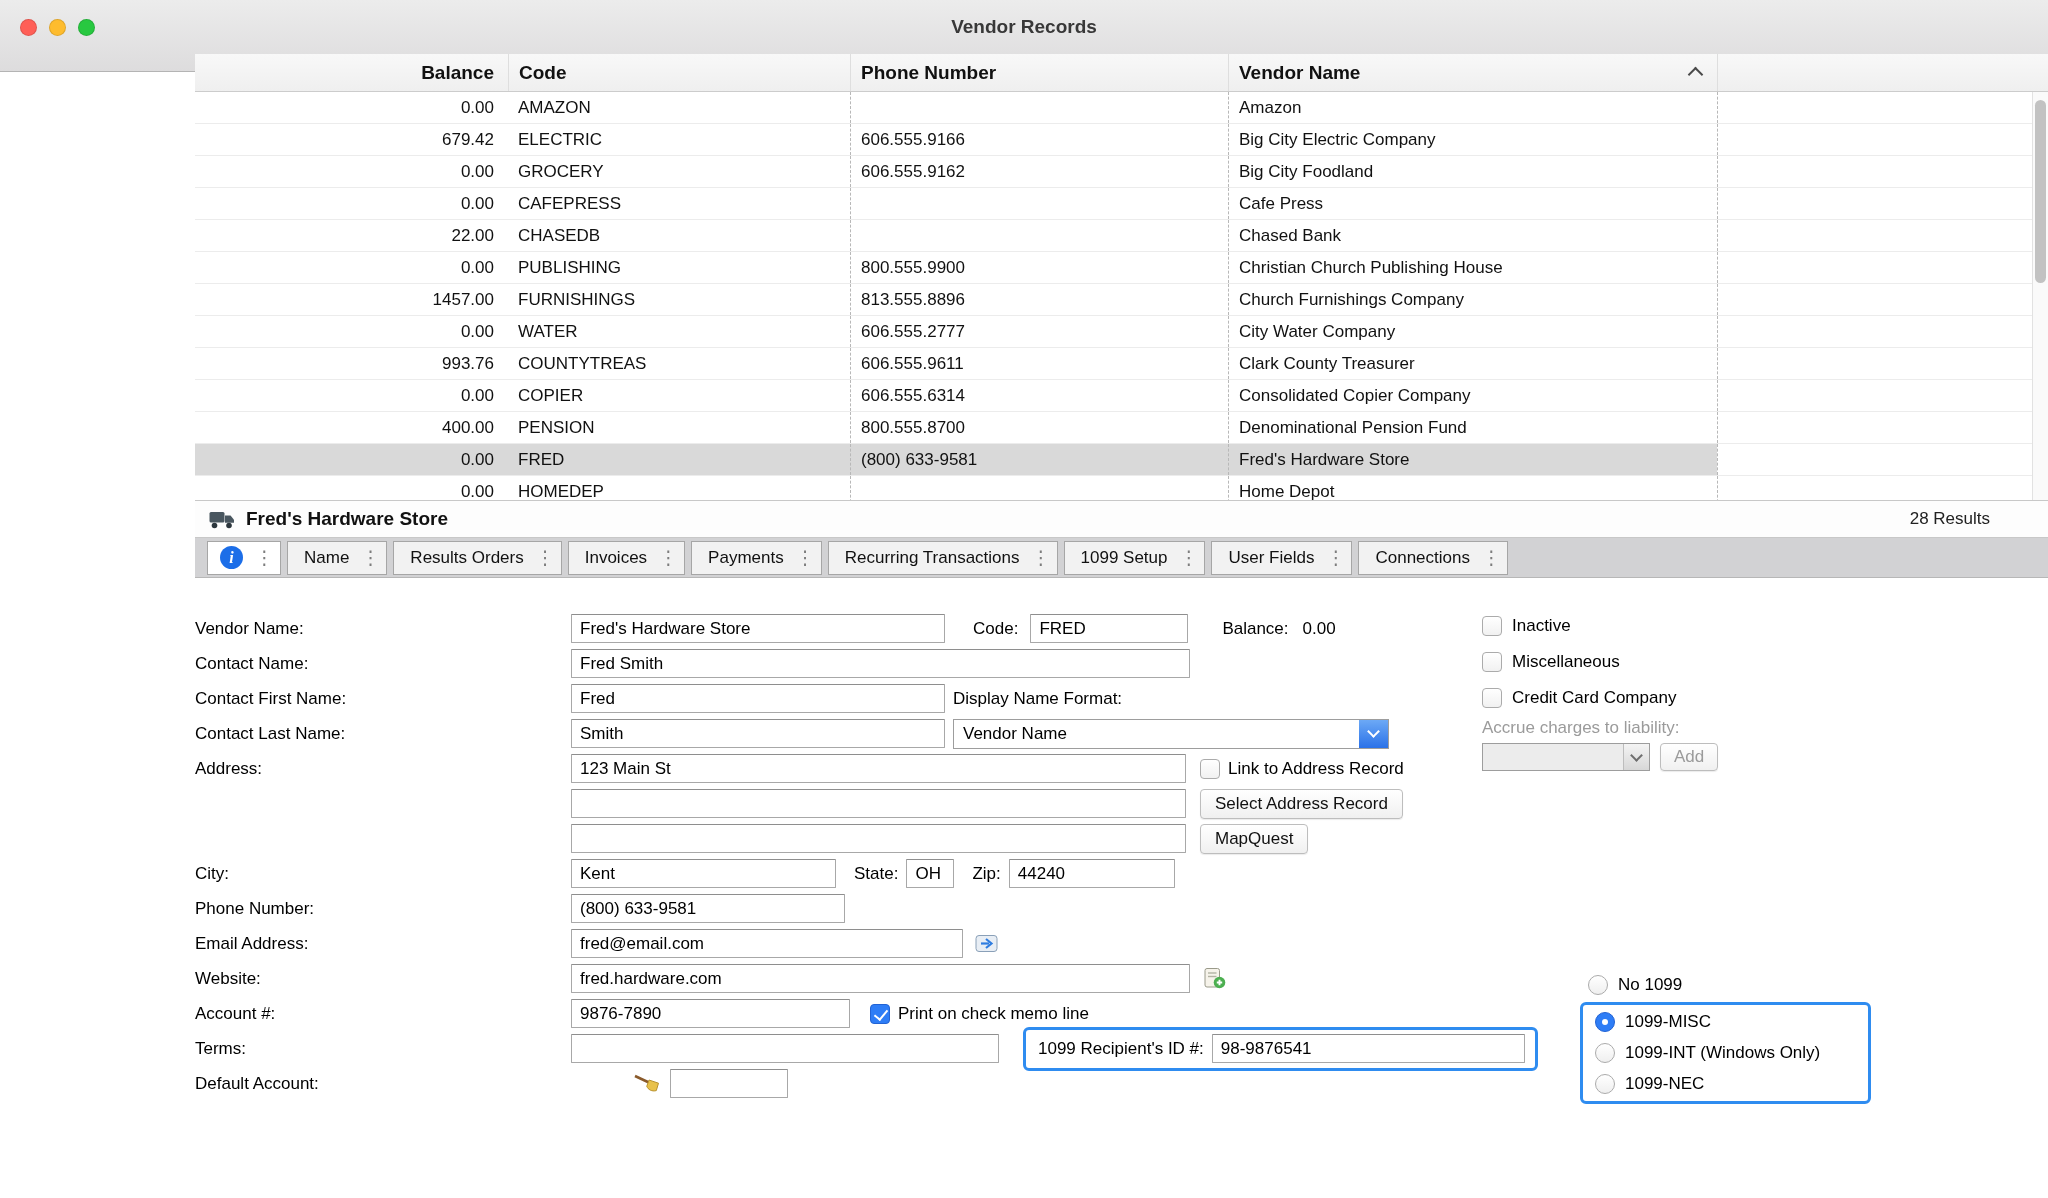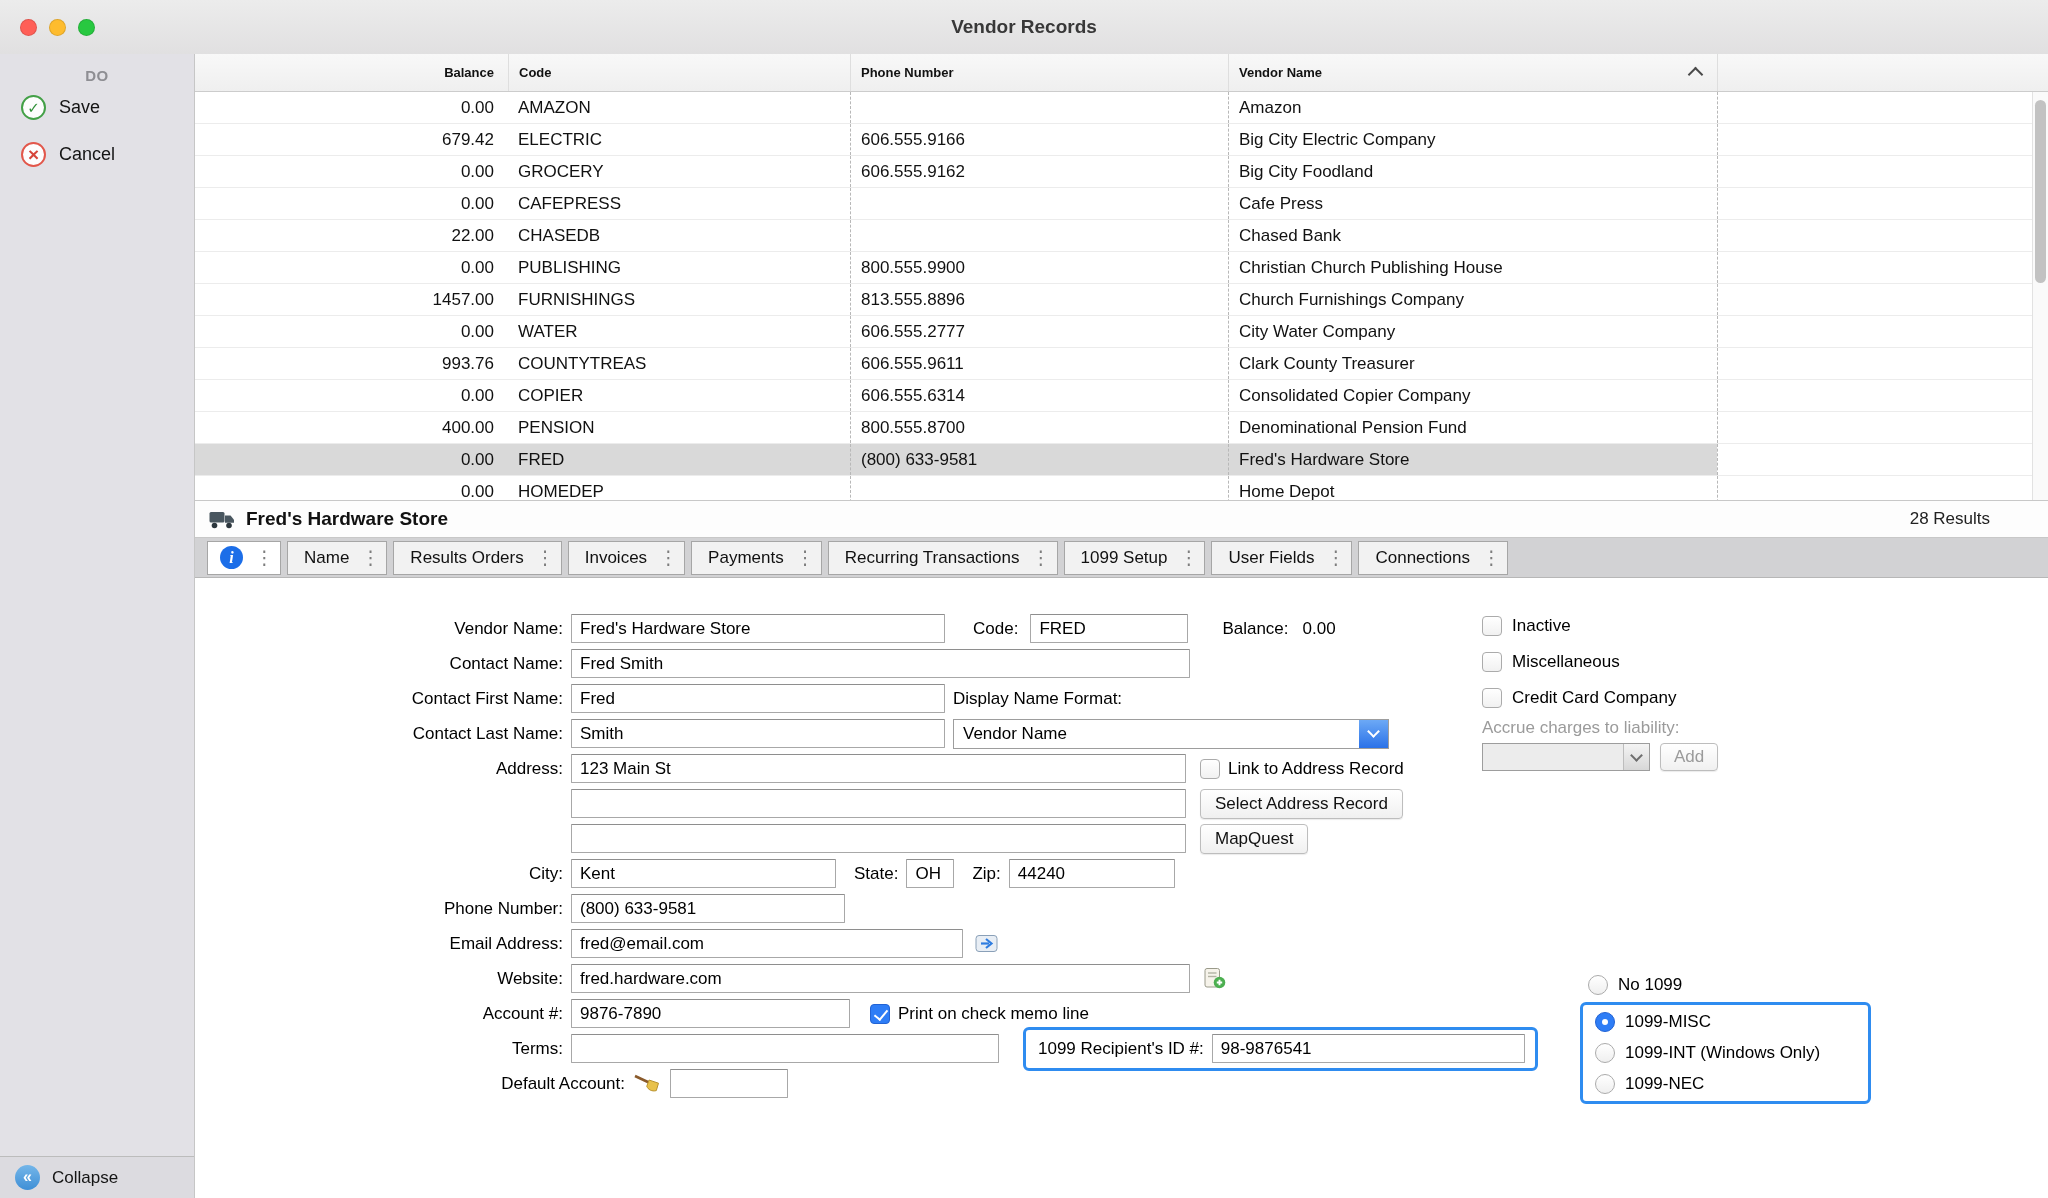--- a/index.html
+++ b/index.html
@@ -28,21 +28,21 @@
     background: #dcdbe0; display: flex; align-items: center; gap: 12px; padding-left: 15px; font-size: 17px; color: #141414; }
   .collapse-icon { width: 25px; height: 25px; border-radius: 50%; background: linear-gradient(#74b6e9, #3f8fd6);
     color: #fff; display: flex; align-items: center; justify-content: center; font-size: 16px; font-weight: bold; padding-bottom: 2px; }
 
   
   .content { position: absolute; left: 195px; top: 54px; right: 0; bottom: 0; background: #fff; }
 
   
   .vtable { position: absolute; top: 0; left: 0; right: 0; height: 446px; overflow: hidden; }
   .thead { position: absolute; top: 0; left: 0; right: 0; height: 38px; display: flex; align-items: center;
-    background: linear-gradient(#f8f8f8, #efefef); border-bottom: 1px solid #cccccc; font-weight: bold; font-size: 13px; color: #111; }
+    background: linear-gradient(#f8f8f8, #efefef); border-bottom: 1px solid #cccccc; font-weight: bold; font-size: 19px; color: #111; }
   .thead .hc { height: 100%; display: flex; align-items: center; }
   .thead .hc:not(:first-child) { border-left: 1px solid #dedede; }
   .tbody { position: absolute; top: 38px; left: 0; right: 16px; bottom: 0; overflow: hidden; }
   .trow { display: flex; height: 32px; align-items: center; font-size: 17px; color: #111; border-bottom: 1px solid #ececec; background: #fff; }
   .cell { height: 100%; display: flex; align-items: center; overflow: hidden; white-space: nowrap; }
   .c-balance { width: 313px; justify-content: flex-end; padding-right: 14px; }
   .c-code { width: 342px; padding-left: 10px; }
   .c-phone { width: 378px; padding-left: 10px; }
   .c-name { width: 489px; padding-left: 10px; position: relative; }
   .c-extra { flex: 1; }
@@ -69,21 +69,21 @@
   .tab.info { background: #ffffff; padding: 0 6px 0 12px; }
   .tab-dots { color: #7d7d7d; font-size: 19px; margin-left: 12px; line-height: 1; }
   .info-icon { width: 23px; height: 23px; border-radius: 50%; background: #1c6ee8; color: #fff;
     display: flex; align-items: center; justify-content: center; font-size: 16px; font-weight: bold; font-style: italic;
     font-family: "Liberation Serif", serif; }
 
   
   .form { position: absolute; top: 524px; left: 0; right: 0; bottom: 0; background: #fff; }
   .frow { display: flex; align-items: center; height: 35px; position: relative; }
   .frow.first { margin-top: 33px; }
-  .flabel { width: 368px; text-align: right; margin-right: 8px; font-size: 17px; color: #000; flex-shrink: 0; }
+  .flabel { width: 368px; margin-right: 8px; font-size: 17px; color: #000; flex-shrink: 0; }
   .flabel.wide { width: 430px; }
   .tf { height: 29px; border: 1px solid #a8a8a8; border-top-color: #8e8e8e; background: #fff; font-size: 17px;
     padding: 0 8px; font-family: inherit; color: #000; border-radius: 1px; }
   .w374 { width: 374px; } .w619 { width: 619px; } .w158 { width: 158px; } .w615 { width: 615px; }
   .w265 { width: 265px; } .w48 { width: 48px; } .w166 { width: 166px; } .w274 { width: 274px; }
   .w392 { width: 392px; } .w279 { width: 279px; } .w428 { width: 428px; } .w313 { width: 313px; } .w118 { width: 118px; }
   .ilabel { font-size: 17px; color: #000; white-space: nowrap; }
   .ml8 { margin-left: 8px; } .ml12 { margin-left: 12px; } .ml14 { margin-left: 14px; } .ml18 { margin-left: 18px; }
   .ml20 { margin-left: 20px; } .ml28 { margin-left: 28px; } .ml34 { margin-left: 34px; }
 
@@ -130,35 +130,20 @@
 
   <div class="titlebar">
     <div class="lights">
       <span class="light red"></span>
       <span class="light yellow"></span>
       <span class="light green"></span>
     </div>
     <div class="wtitle">Vendor Records</div>
   </div>
 
-  <aside class="sidebar">
-    <div class="side-head">DO</div>
-    <div class="side-item">
-      <span class="ring save">✓</span>
-      <span>Save</span>
-    </div>
-    <div class="side-item">
-      <span class="ring cancel">×</span>
-      <span>Cancel</span>
-    </div>
-    <div class="collapse-bar">
-      <span class="collapse-icon">«</span>
-      <span>Collapse</span>
-    </div>
-  </aside>
 
   <main class="content">
 
     <section class="vtable">
       <div class="thead">
         <div class="hc c-balance">Balance</div>
         <div class="hc c-code">Code</div>
         <div class="hc c-phone">Phone Number</div>
         <div class="hc c-name">
           <span>Vendor Name</span>

